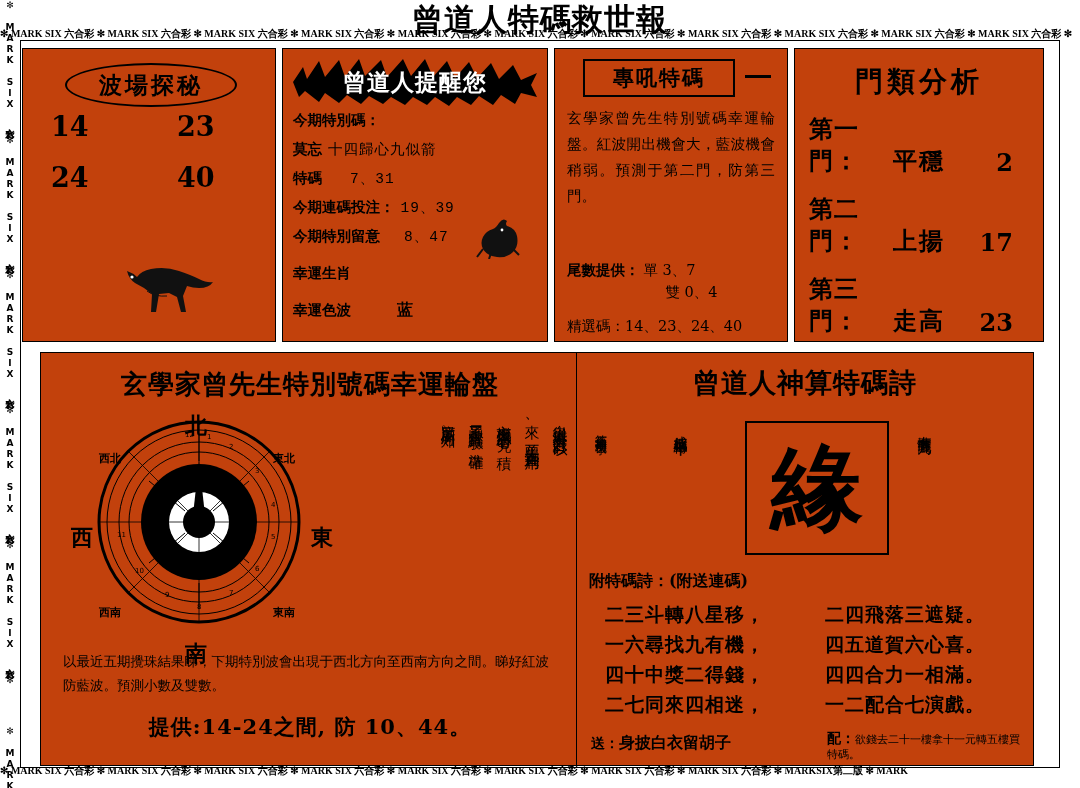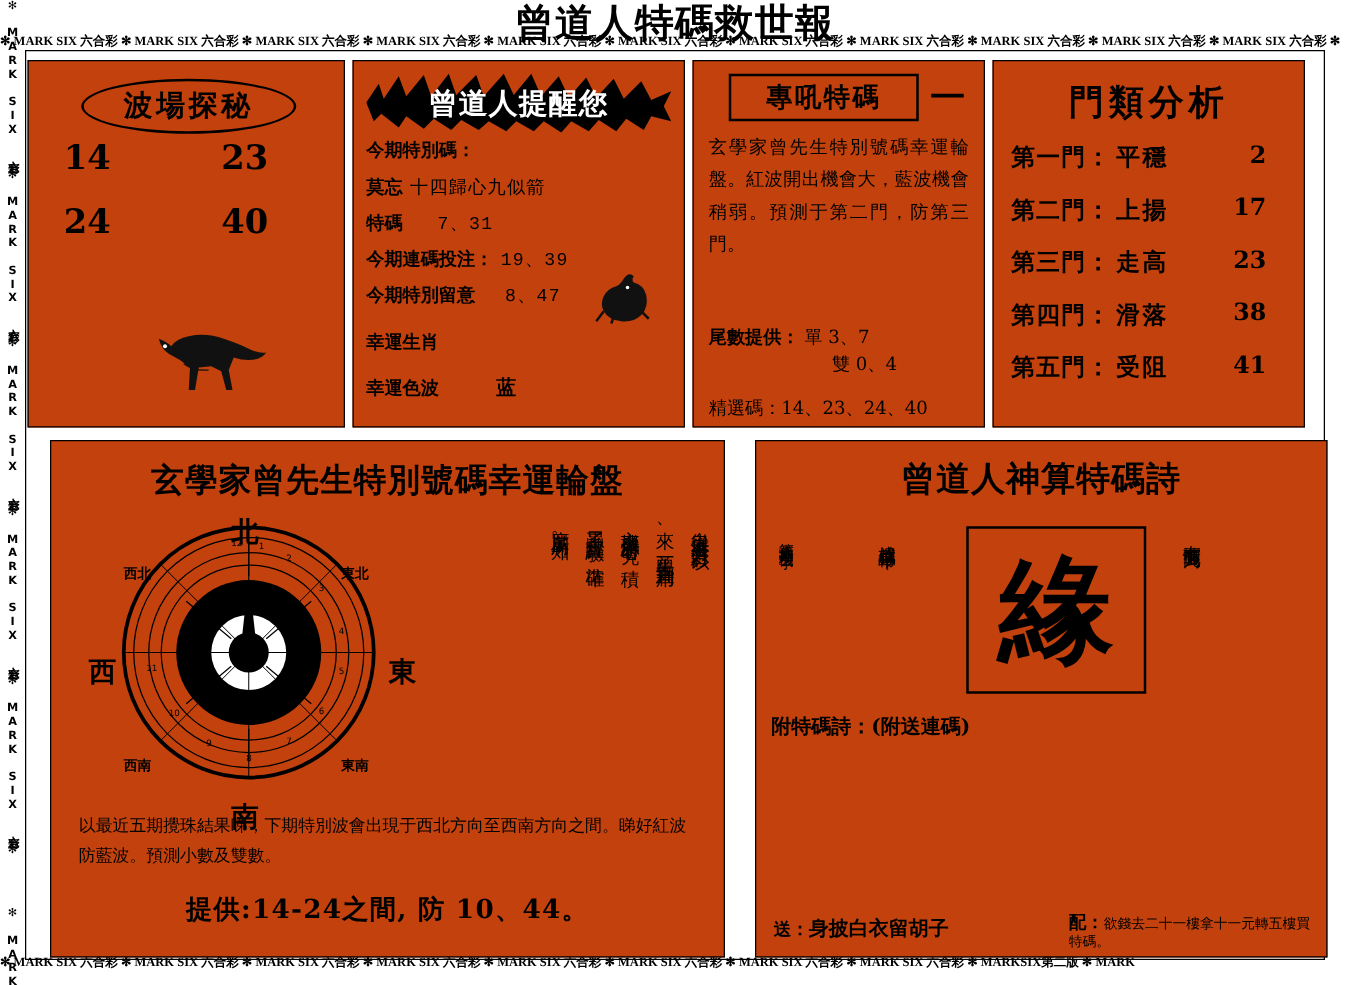--- a/index.html
+++ b/index.html
@@ -120,23 +120,23 @@
 
   
   #p4{left:794px;top:48px;width:248px;height:292px;}
   .p4-title{
     position:absolute;left:0;top:14px;width:248px;text-align:center;
     font-family:"DejaVu Serif","Liberation Serif",serif;
     font-weight:bold;font-size:28px;letter-spacing:4px;
   }
   .p4-rows{position:absolute;left:14px;top:64px;width:224px;}
   .p4-row{
-    display:flex;align-items:flex-start;margin-bottom:16px;
-    font-family:"DejaVu Serif","Liberation Serif",serif;
-    font-size:19px;font-weight:bold;
+    display:flex;align-items:flex-end;margin-bottom:16px;
+    font-family:"DejaVu Serif","Liberation Serif",serif;
+    font-size:24px;font-weight:bold;
   }
   .p4-gate{width:84px;letter-spacing:1px;}
   .p4-state{width:76px;letter-spacing:2px;}
   .p4-val{width:44px;text-align:right;}
 
   
   #p5{left:40px;top:352px;width:538px;height:412px;}
   .p5-title{
     position:absolute;left:0;top:14px;width:538px;text-align:center;
     font-family:"DejaVu Serif","Liberation Serif",serif;
@@ -171,21 +171,21 @@
     font-family:"DejaVu Serif","Liberation Serif",serif;
     font-size:13.5px;line-height:24px;
   }
   .p5-final{
     position:absolute;left:0;top:360px;width:538px;text-align:center;
     font-family:"DejaVu Serif","Liberation Serif",serif;
     font-weight:bold;font-size:21px;letter-spacing:1px;
   }
 
   
-  #p6{left:604px;top:352px;width:456px;height:412px;}
+  #p6{left:576px;top:352px;width:456px;height:412px;}
   .p6-title{
     position:absolute;left:0;top:12px;width:456px;text-align:center;
     font-family:"DejaVu Serif","Liberation Serif",serif;
     font-weight:bold;font-size:27px;letter-spacing:1px;
   }
   .p6-mid{position:absolute;left:8px;top:64px;width:440px;height:150px;}
   .p6-vt{
     position:absolute;writing-mode:vertical-rl;text-orientation:upright;
     font-family:"DejaVu Serif","Liberation Serif",serif;
     font-size:12px;line-height:16px;letter-spacing:1px;
@@ -418,20 +418,38 @@
     <div class="p6-title">曾道人神算特碼詩</div>
     <div class="p6-mid">
       <div class="p6-vt p6-vt1">第壹佰叁拾期玄機字</div>
       <div class="p6-vt p6-vt2">成就姻緣傳千年</div>
       <div class="yuan-box">
         <span class="yuan">緣</span>
       </div>
       <div class="p6-vt p6-vt3">有情有義下凡間</div>
     </div>
     <div class="p6-sub">附特碼詩：(附送連碼)</div>
+    <div class="poem">
+      <div class="poem-row">
+        <span class="poem-col">二三斗轉八星移，</span>
+        <span class="poem-col">二四飛落三遮疑。</span>
+      </div>
+      <div class="poem-row">
+        <span class="poem-col">一六尋找九有機，</span>
+        <span class="poem-col">四五道賀六心喜。</span>
+      </div>
+      <div class="poem-row">
+        <span class="poem-col">四十中獎二得錢，</span>
+        <span class="poem-col">四四合力一相滿。</span>
+      </div>
+      <div class="poem-row">
+        <span class="poem-col">二七同來四相迷，</span>
+        <span class="poem-col">一二配合七演戲。</span>
+      </div>
+    </div>
     <div class="p6-send">
       <span class="lab">送：</span><span>身披白衣留胡子</span>
     </div>
     <div class="p6-match">
       <span class="lab">配：</span><span>欲錢去二十一樓拿十一元轉五樓買特碼。</span>
     </div>
   </div>
 
 </div>
 

